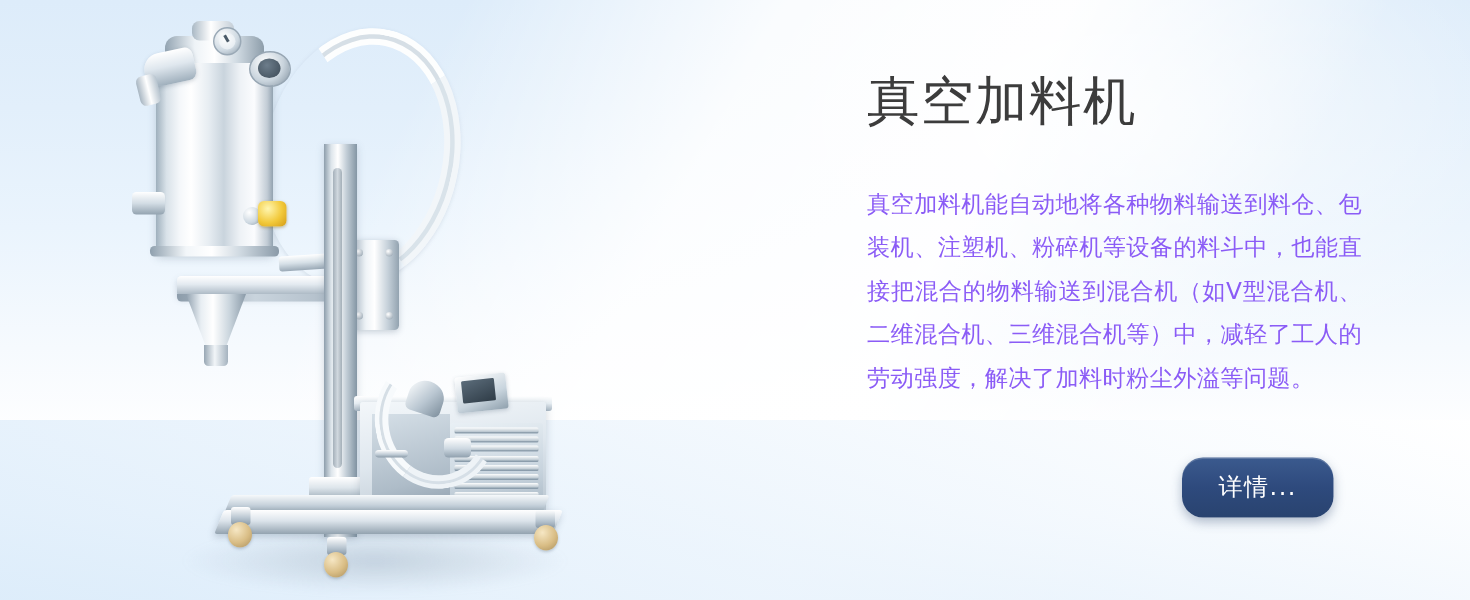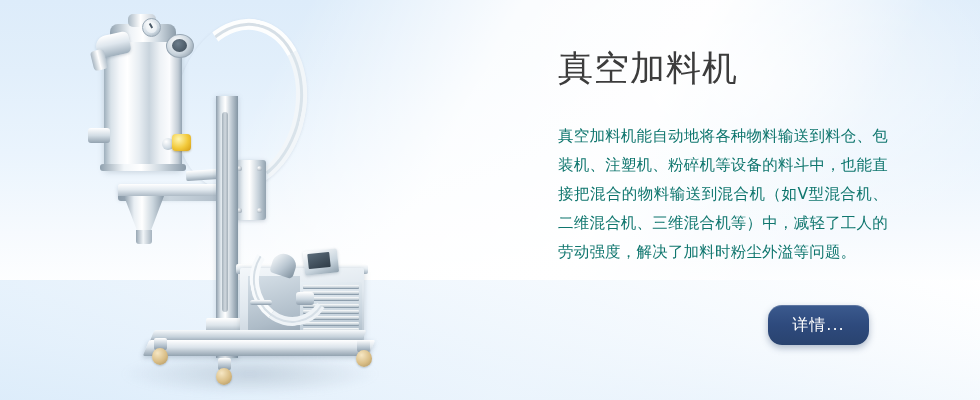--- a/index.html
+++ b/index.html
@@ -292,38 +292,38 @@
   .c1{left:216px;top:368px;} .cf1{left:218px;top:358px;}
   .c2{left:152px;top:348px;} .cf2{left:154px;top:338px;}
   .c3{left:356px;top:350px;} .cf3{left:357px;top:340px;}
   .handle{
     position:absolute;left:250px;top:300px;width:22px;height:5px;border-radius:3px;
     background:linear-gradient(180deg,#ffffff,#c0ccd6 60%,#8b9ba9);
   }
 
   
   .content{
-    position:absolute;left:558px;top:0;width:360px;height:400px;
+    position:absolute;left:578px;top:0;width:360px;height:400px;
   }
   .headline{
     position:absolute;top:46px;left:0;
     margin:0;
     font-size:35px;
     line-height:44px;
     font-weight:400;
     color:#3c3c3c;
     letter-spacing:1px;
     white-space:nowrap;
   }
   .desc{
     position:absolute;top:122px;left:0;width:330px;
     margin:0;
     font-size:15.5px;
     line-height:29px;
-    color:#0f766e;
+    color:#8b5cf6;
     text-align:justify;
     letter-spacing:.2px;
   }
   .cta{
     position:absolute;left:210px;top:305px;
     width:101px;height:40px;
     border:none;
     border-radius:14px;
     background:linear-gradient(180deg,#3b5a8e 0%,#2e4a7d 50%,#29436f 100%);
     color:#ffffff;

